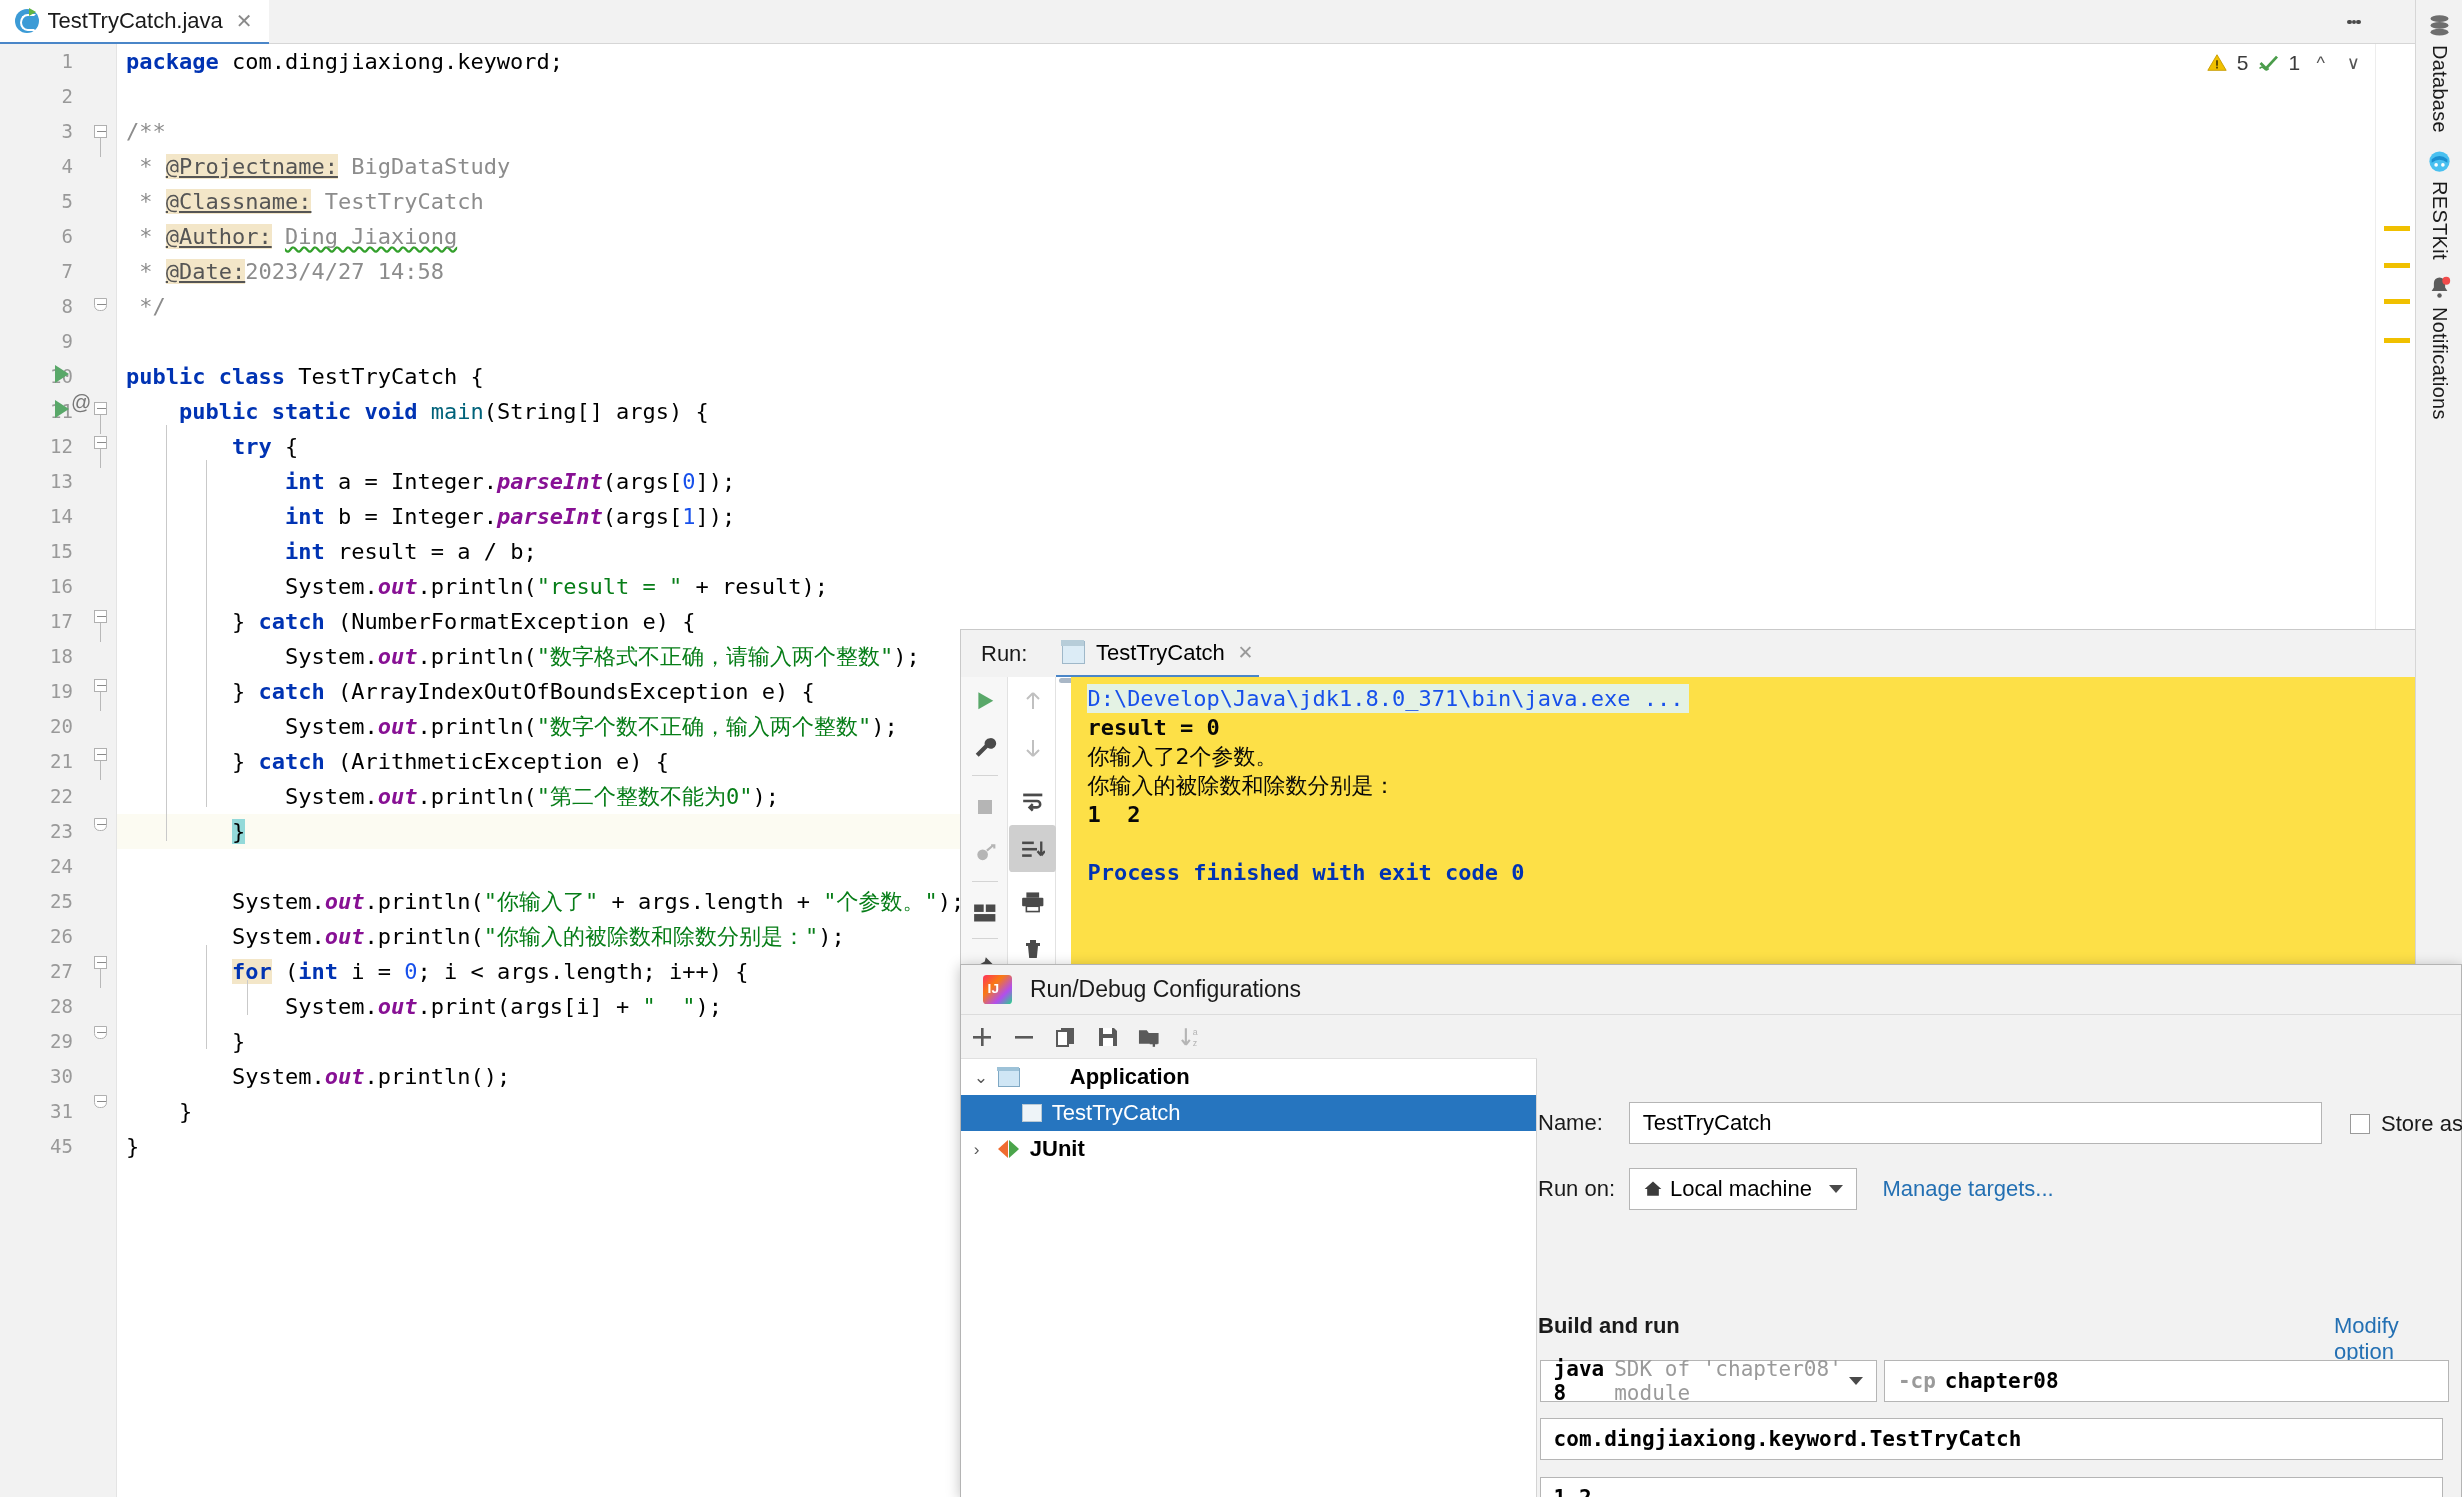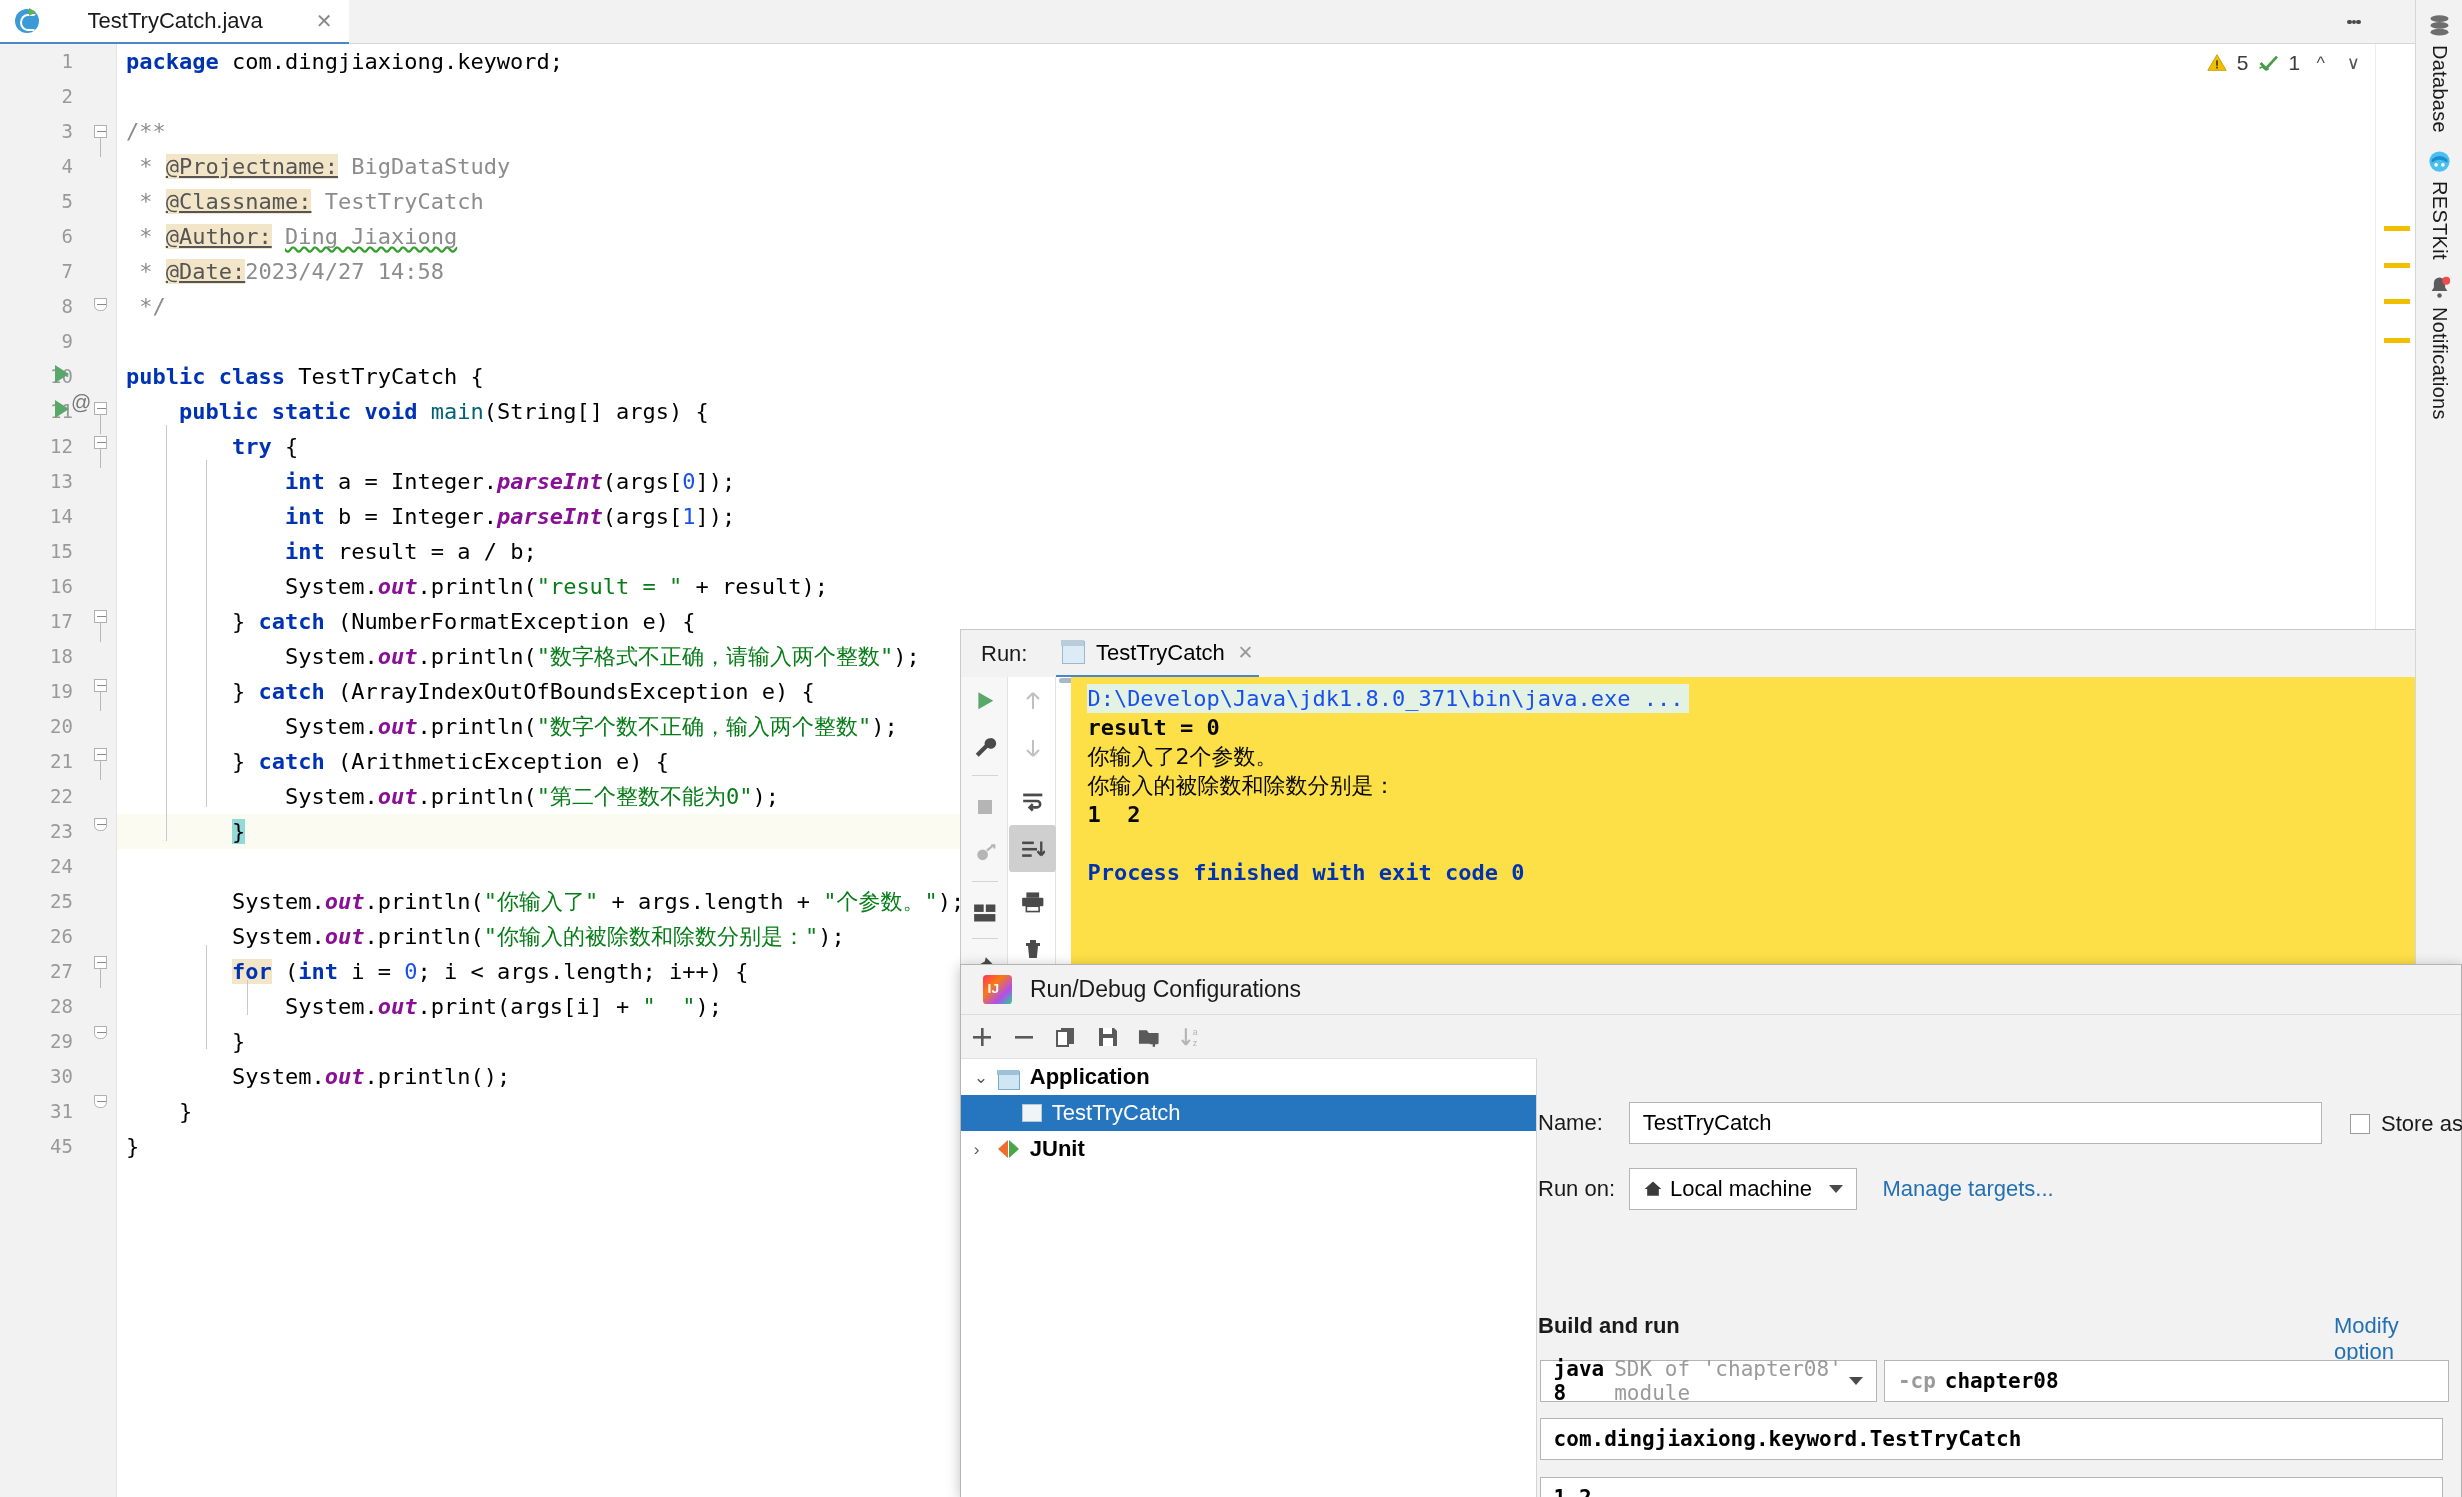--- a/index.html
+++ b/index.html
@@ -1,21 +1,21 @@
 <!DOCTYPE html>
 <html style="font-size:14.6px"><head>
 <meta charset="utf-8">
 <style>
   * { margin:0; padding:0; box-sizing:border-box; }
   html,body { width:2462px; height:1497px; overflow:hidden; background:#fff; }
   body { font-family:"Liberation Sans", sans-serif; font-size:21px; color:#000; }
 
   
   #tabbar { position:absolute; left:0; top:0; width:2462px; height:44px; background:#f2f2f2; border-bottom:0.9px solid #d6d6d6; }
-  #file-tab { position:absolute; left:0; top:0; height:44px; background:#fff; display:flex; align-items:center; padding:0 16.4px 0 14.6px; border-bottom:2.7px solid #4a86c8;gap:40px; }
+  #file-tab { position:absolute; left:0; top:0; height:44px; background:#fff; display:flex; align-items:center; padding:0 16.4px 0 14.6px; border-bottom:2.7px solid #4a86c8; }
   #file-tab .ficon { width:24px; height:24px; margin-right:9px; position:relative; }
   #file-tab .ficon .circ { position:absolute; left:0; top:0; width:24px; height:24px; border-radius:50%; background:#3c9bd6; }
   #file-tab .ficon .circ::after { content:""; position:absolute; left:5.5px; top:4.6px; width:12px; height:13.7px; border:2.7px solid #fff; border-right-color:transparent; border-radius:50% 0 0 50%; }
   #file-tab .ficon .arw { position:absolute; left:14.6px; top:-0.9px; width:0; height:0; border-left:7.3px solid #62b543; border-top:4.6px solid transparent; border-bottom:4.6px solid transparent; }
   #file-tab .tname { font-size:22px; color:#1a1a1a; white-space:nowrap; }
   #file-tab .tclose { margin-left:12.8px; font-size:20px; color:#8a8a8a; line-height:1; }
 
   #tab-more { position:absolute; right:88px; top:0; width:40px; height:44px; display:flex; align-items:center; justify-content:center; }
   #tab-more i { display:block; width:4.6px; height:4.6px; border-radius:50%; background:#4a4a4a; margin:1.8px 0; }
 
@@ -453,21 +453,21 @@
           <path d="M7 3 V20 M7 20 l-4 -5 M7 20 l4 -5" stroke="#b5b5b5" stroke-width="2.2" fill="none"></path>
           <text x="14" y="10" font-size="9" fill="#b5b5b5">a</text>
           <text x="14" y="21" font-size="9" fill="#b5b5b5">z</text>
         </svg>
     </div>
   </div>
 
   <div id="dlgtree">
       <div class="trow">
         <span class="tchev">⌄</span>
-        <span style="display:flex;align-items:flex-end;">
+        <span style="display:flex;align-items:center;gap:40px;">
           <span class="tapp-icon"></span>
           <span style="font-weight:bold;">Application</span>
         </span>
       </div>
       <div class="trow sel">
         <span class="tchev"></span>
         <span style="display:flex;align-items:center;margin-left:24px;">
           <span class="tchild-icon"></span>
           <span style="font-weight:normal;">TestTryCatch</span>
         </span>

